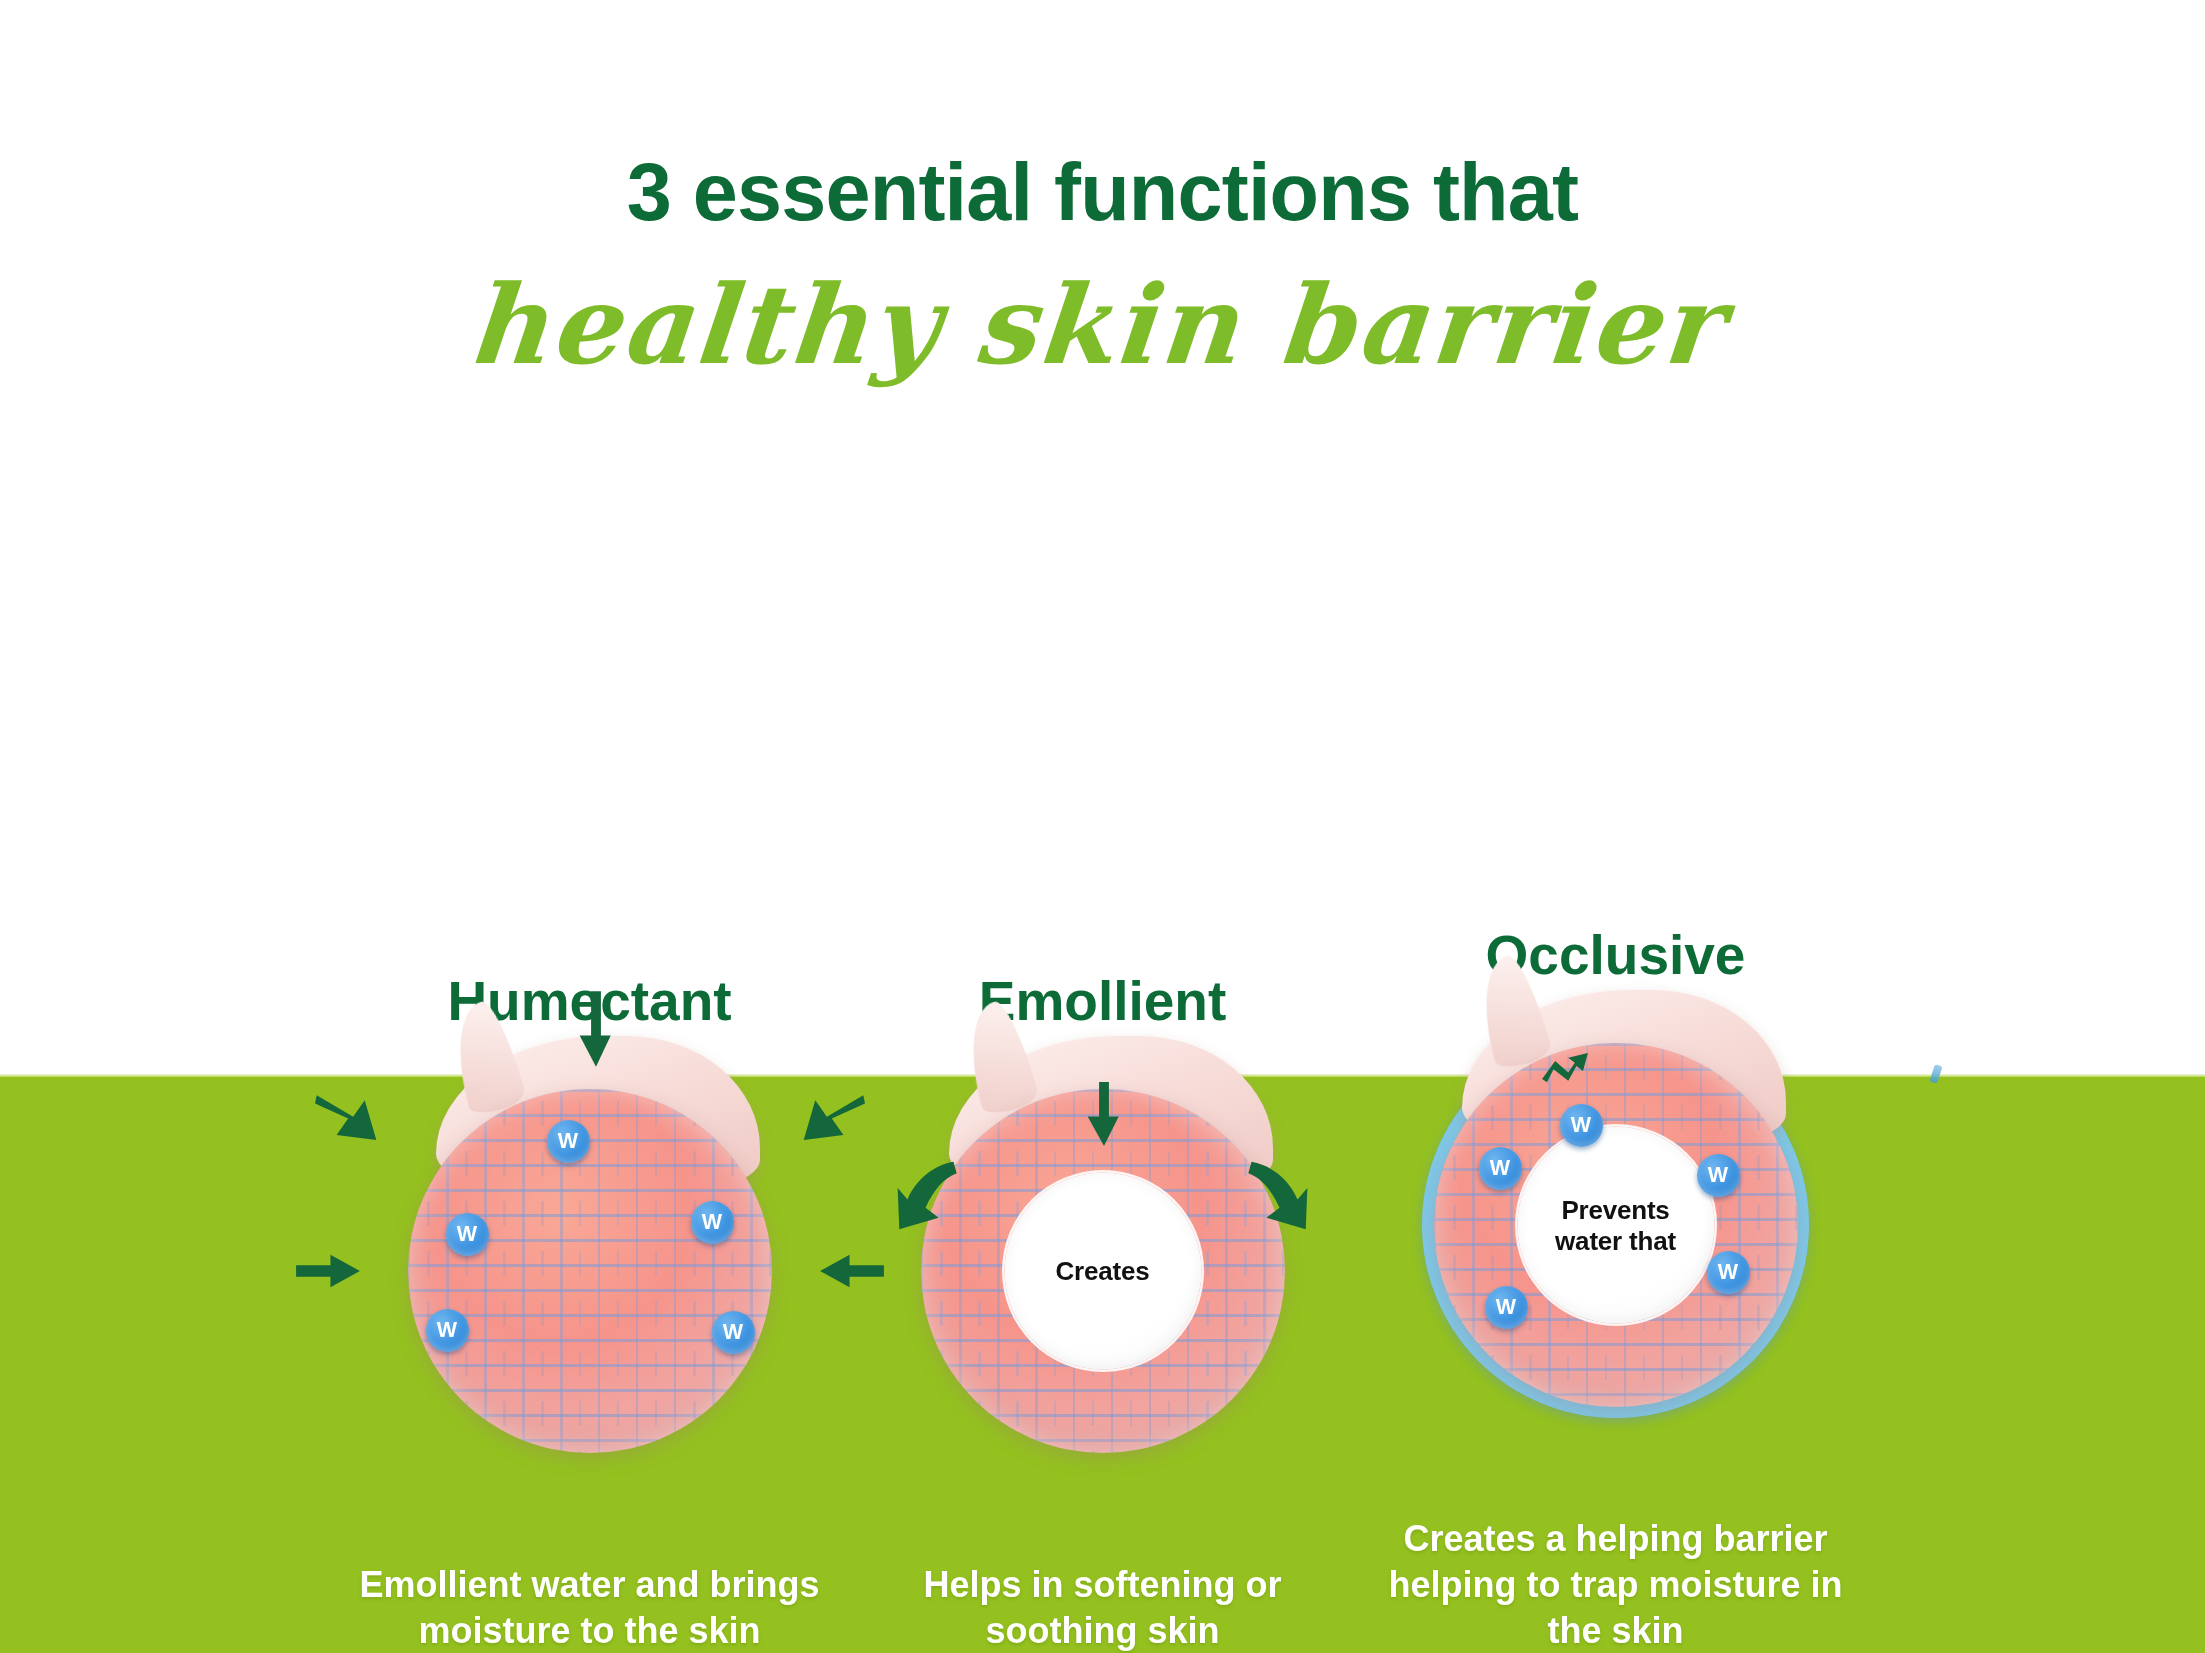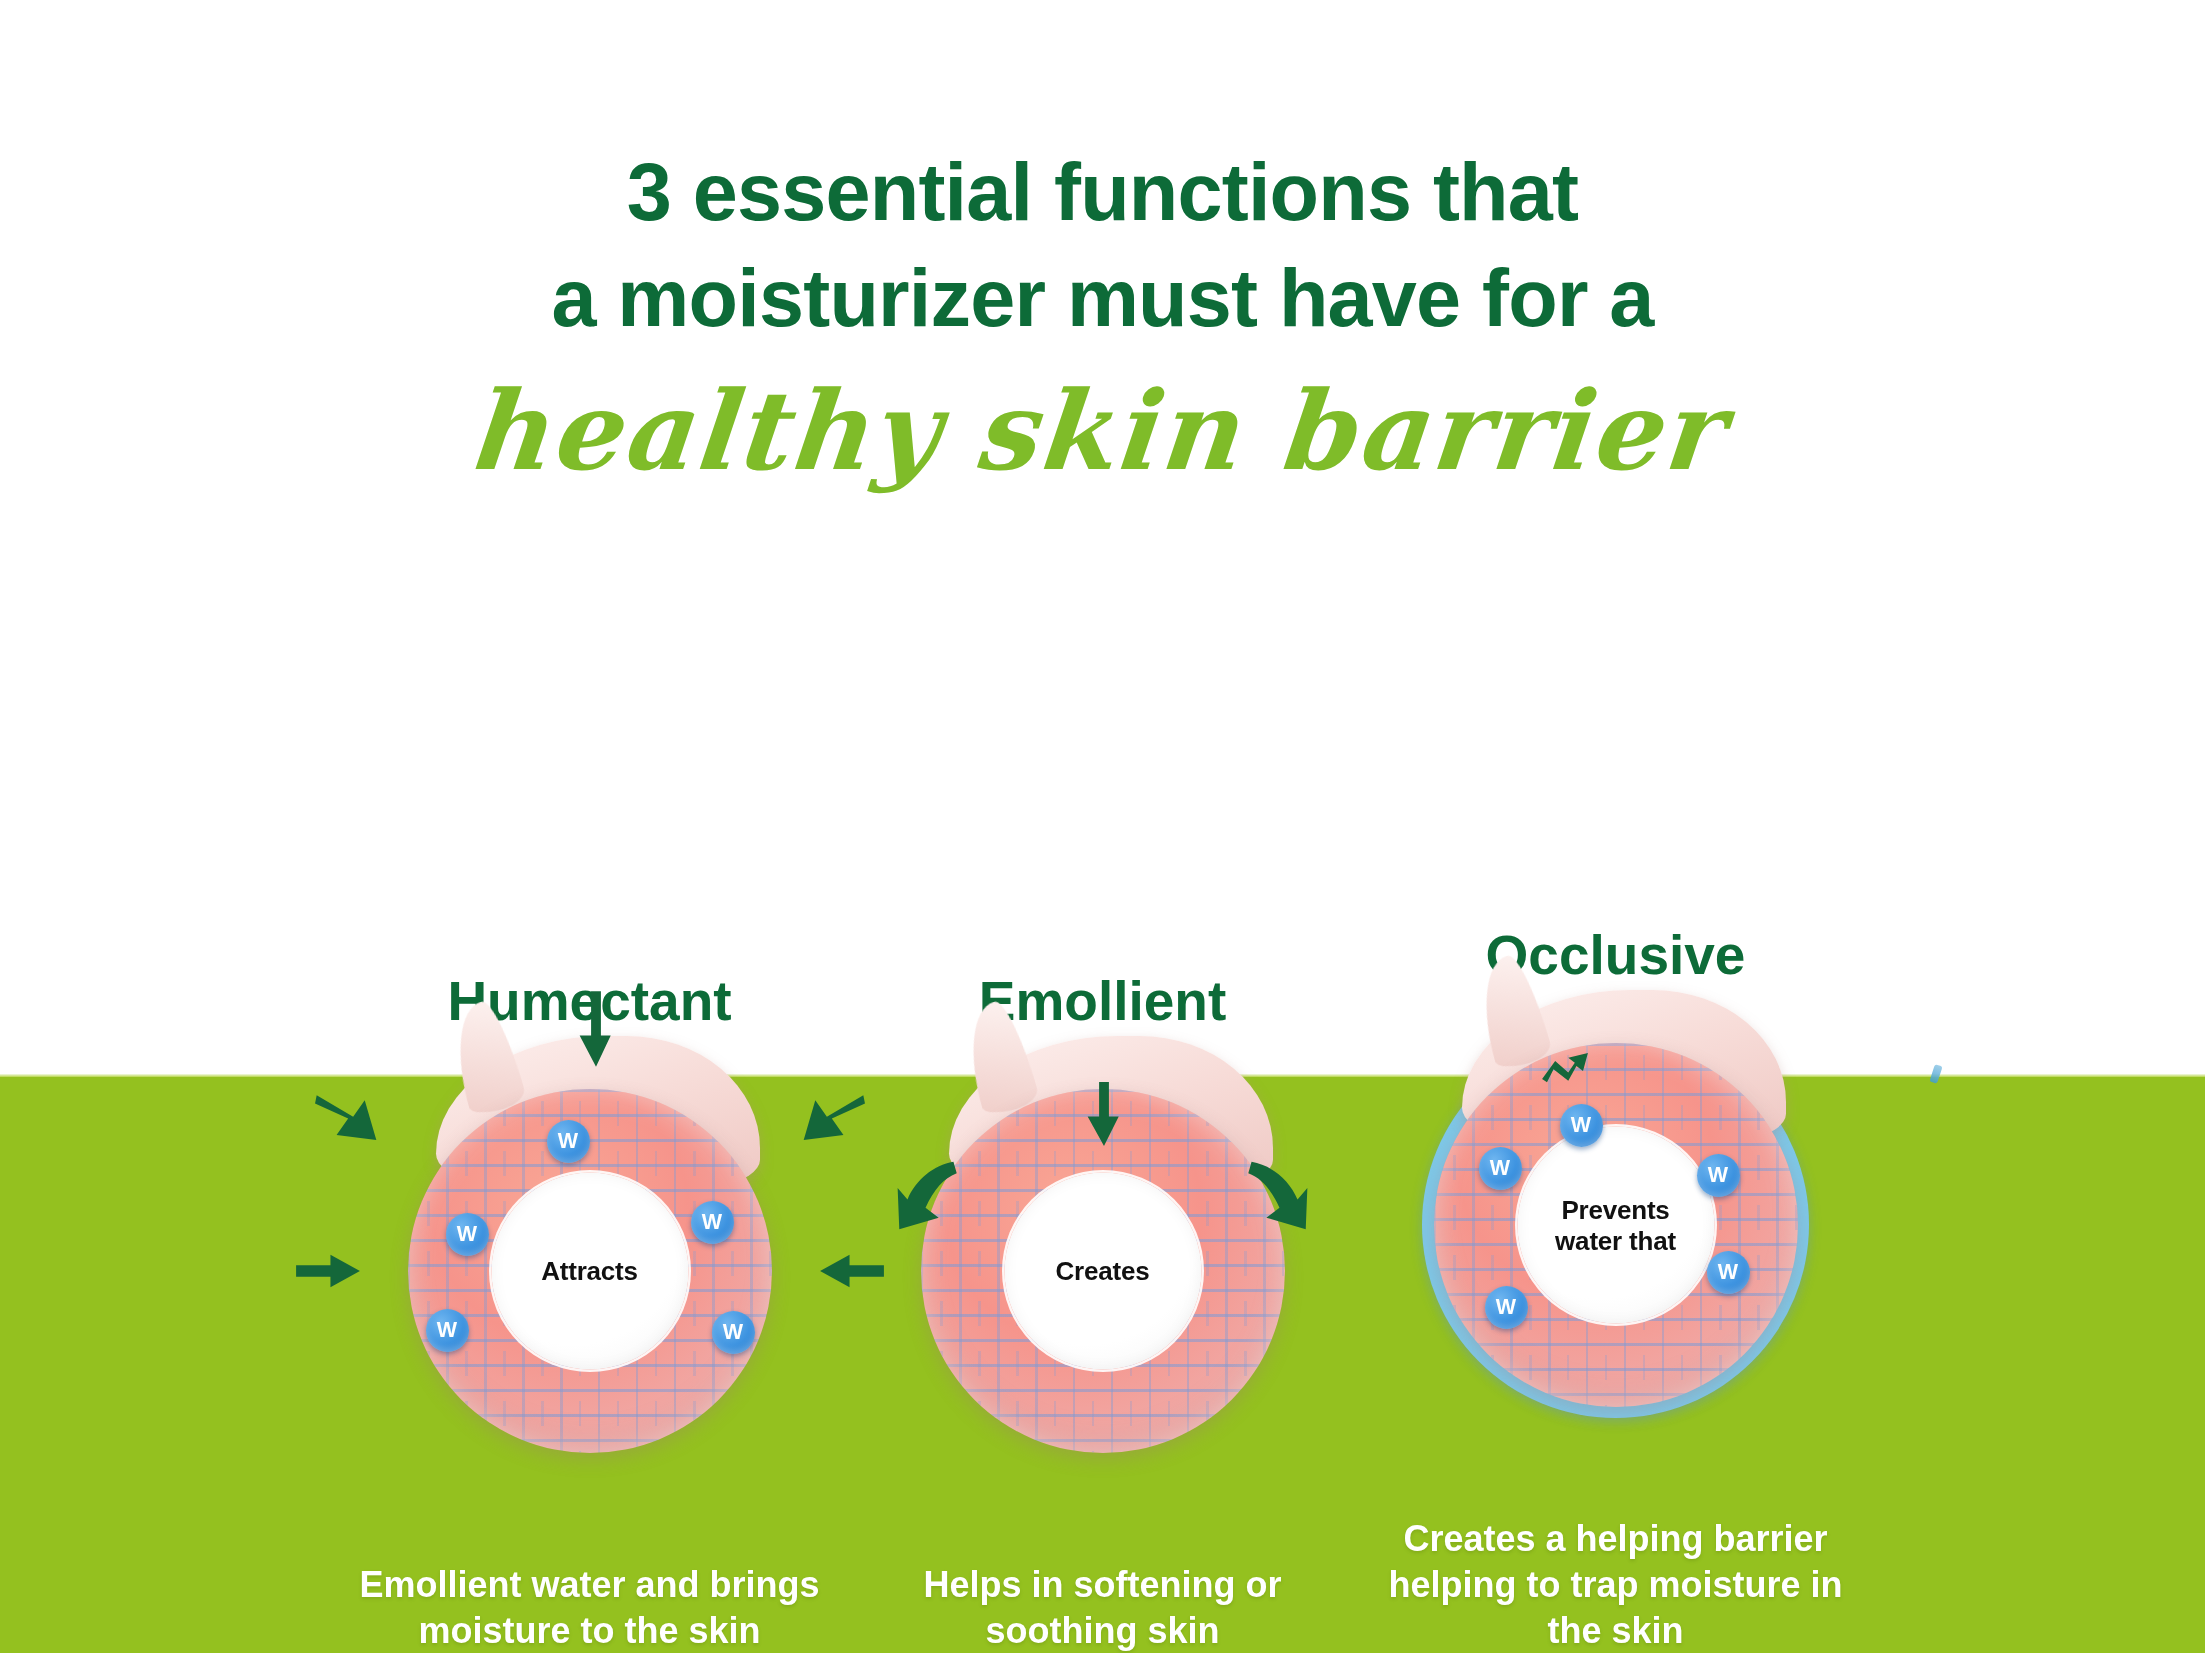--- a/index.html
+++ b/index.html
@@ -179,38 +179,34 @@
 
 <div id="stage">
 
   <div class="band-white"></div>
   <div class="band-green"></div>
   <div class="band-seam"></div>
   <div class="stray-mark"></div>
 
   <div id="headline">
     <div class="head-line l1">3 essential functions that</div>
-    <div class="head-line">a moisturizer must have for a</div>
     <div class="script-line">healthy skin barrier</div>
   </div>
 
   <div id="columns">
 
     <div class="col">
       <div class="col-title">Humectant</div>
 
       <div class="diagram">
         <div class="diagram-inner">
           <div class="cream"></div>
           <div class="cream-peak"></div>
           <div class="ring"></div>
 
-          <div class="core">
-            <div class="core-label">Attracts</div>
-          </div>
 
           <div class="wmol" style="left:139px; top:31px;">W</div>
           <div class="wmol" style="left:38px;  top:124px;">W</div>
           <div class="wmol" style="left:283px; top:112px;">W</div>
           <div class="wmol" style="left:18px;  top:220px;">W</div>
           <div class="wmol" style="left:304px; top:222px;">W</div>
 
           <div class="arrow" style="left:170px; top:-98px;">
             <svg width="36" height="76" viewBox="0 0 44 92">
               <path d="M16 0 h12 v54 h12 L22 92 L2 54 h14 z" fill="#14673a"></path>

